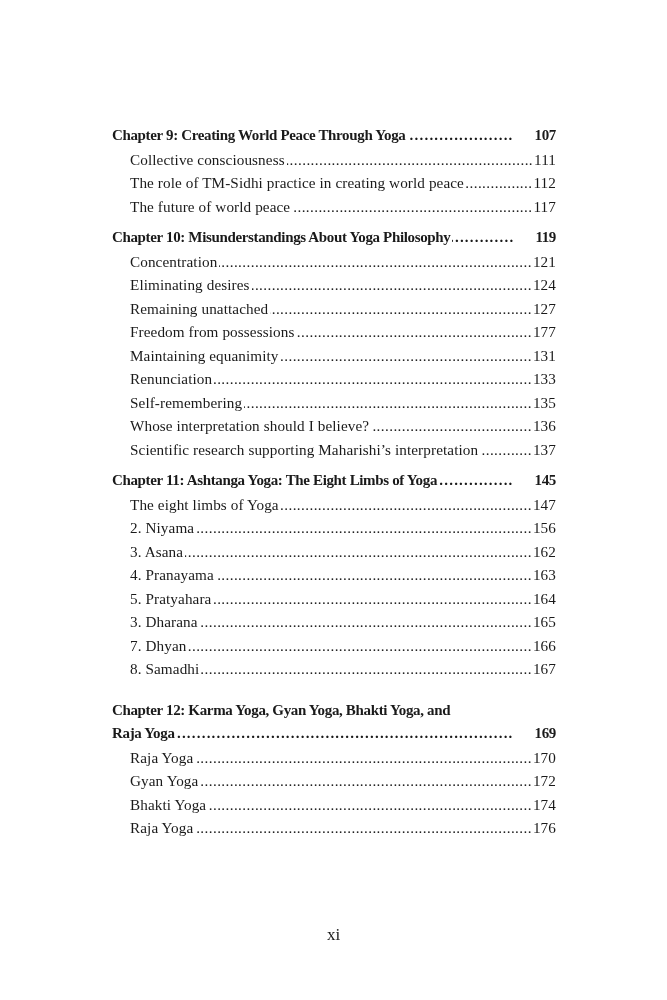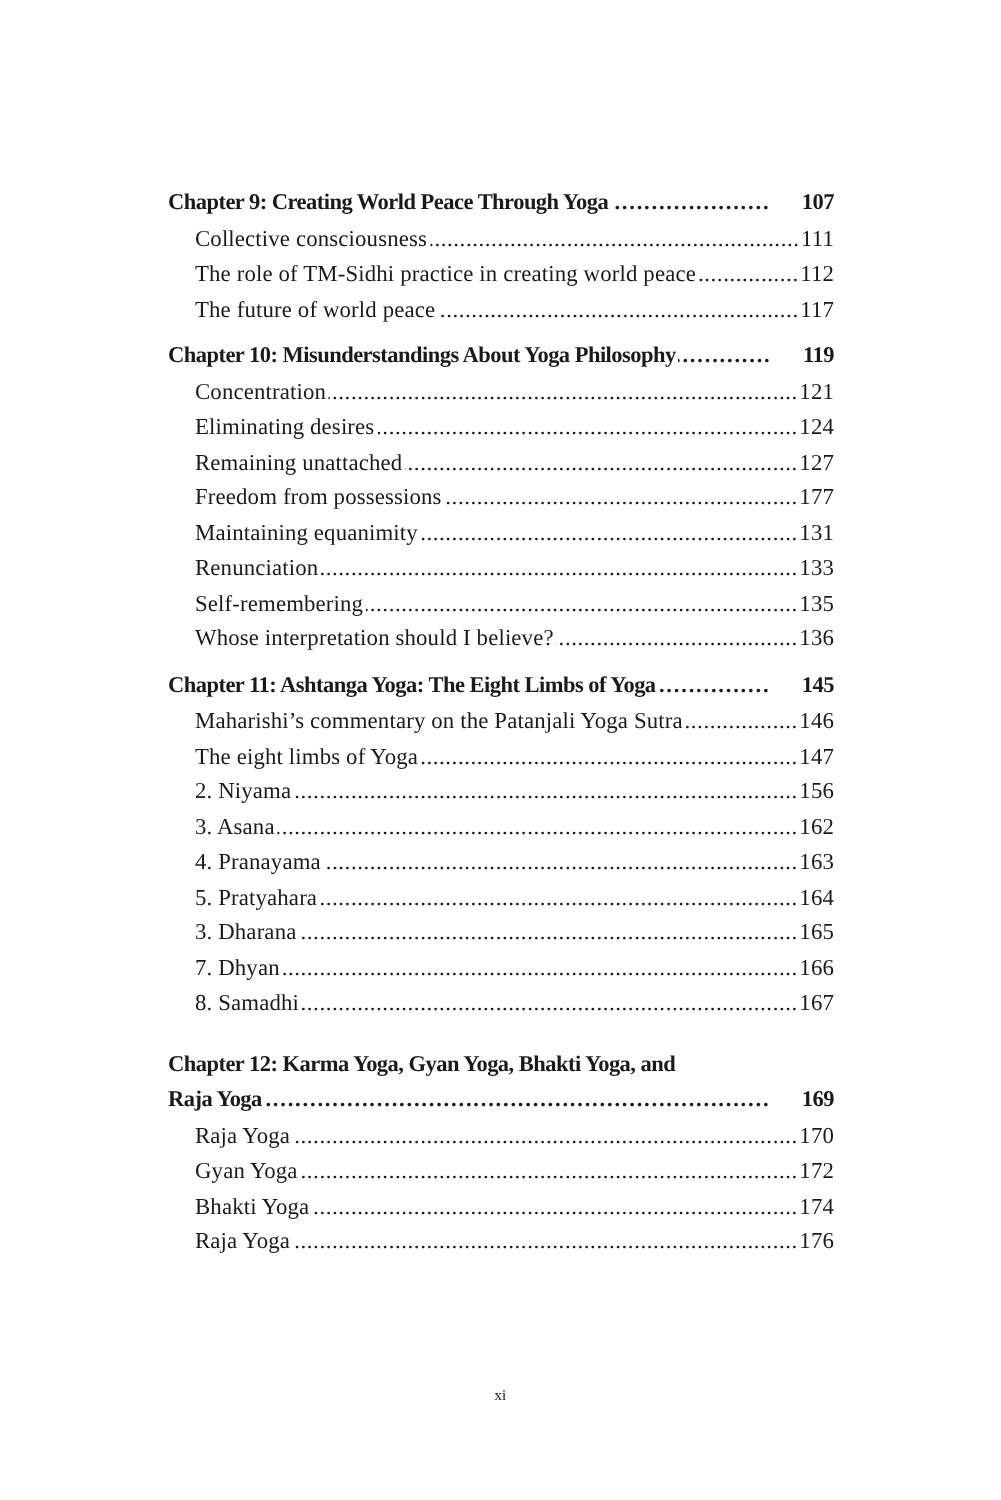--- a/index.html
+++ b/index.html
@@ -75,21 +75,21 @@
     }
     .row.nolead {
       display: block;
     }
     .folio {
       position: absolute;
       left: 0;
       width: 667px;
       top: 925px;
       text-align: center;
-      font-size: 10px;
+      font-size: 17px;
     }
   </style>
 </head>
 <body>
 
 <div class="toc">
 
   <div class="section">
     <div class="row chapter">
       <span class="title">Chapter 9: Creating World Peace Through Yoga</span>
@@ -152,32 +152,32 @@
     <div class="row sub">
       <span class="title">Self-remembering</span>
       <span class="leader"></span>
       <span class="page">135</span>
     </div>
     <div class="row sub">
       <span class="title">Whose interpretation should I believe?</span>
       <span class="leader"></span>
       <span class="page">136</span>
     </div>
+    <div class="row sub">
+      <span class="title">Scientific research supporting Maharishi’s interpretation</span>
+      <span class="leader"></span>
+      <span class="page">137</span>
+    </div>
   </div>
 
   <div class="section">
     <div class="row chapter">
       <span class="title">Chapter 11: Ashtanga Yoga: The Eight Limbs of Yoga</span>
       <span class="leader"></span>
       <span class="page">145</span>
-    </div>
-    <div class="row sub">
-      <span class="title">Maharishi’s commentary on the Patanjali Yoga Sutra</span>
-      <span class="leader"></span>
-      <span class="page">146</span>
     </div>
     <div class="row sub">
       <span class="title">The eight limbs of Yoga</span>
       <span class="leader"></span>
       <span class="page">147</span>
     </div>
     <div class="row sub">
       <span class="title">2. Niyama</span>
       <span class="leader"></span>
       <span class="page">156</span>

